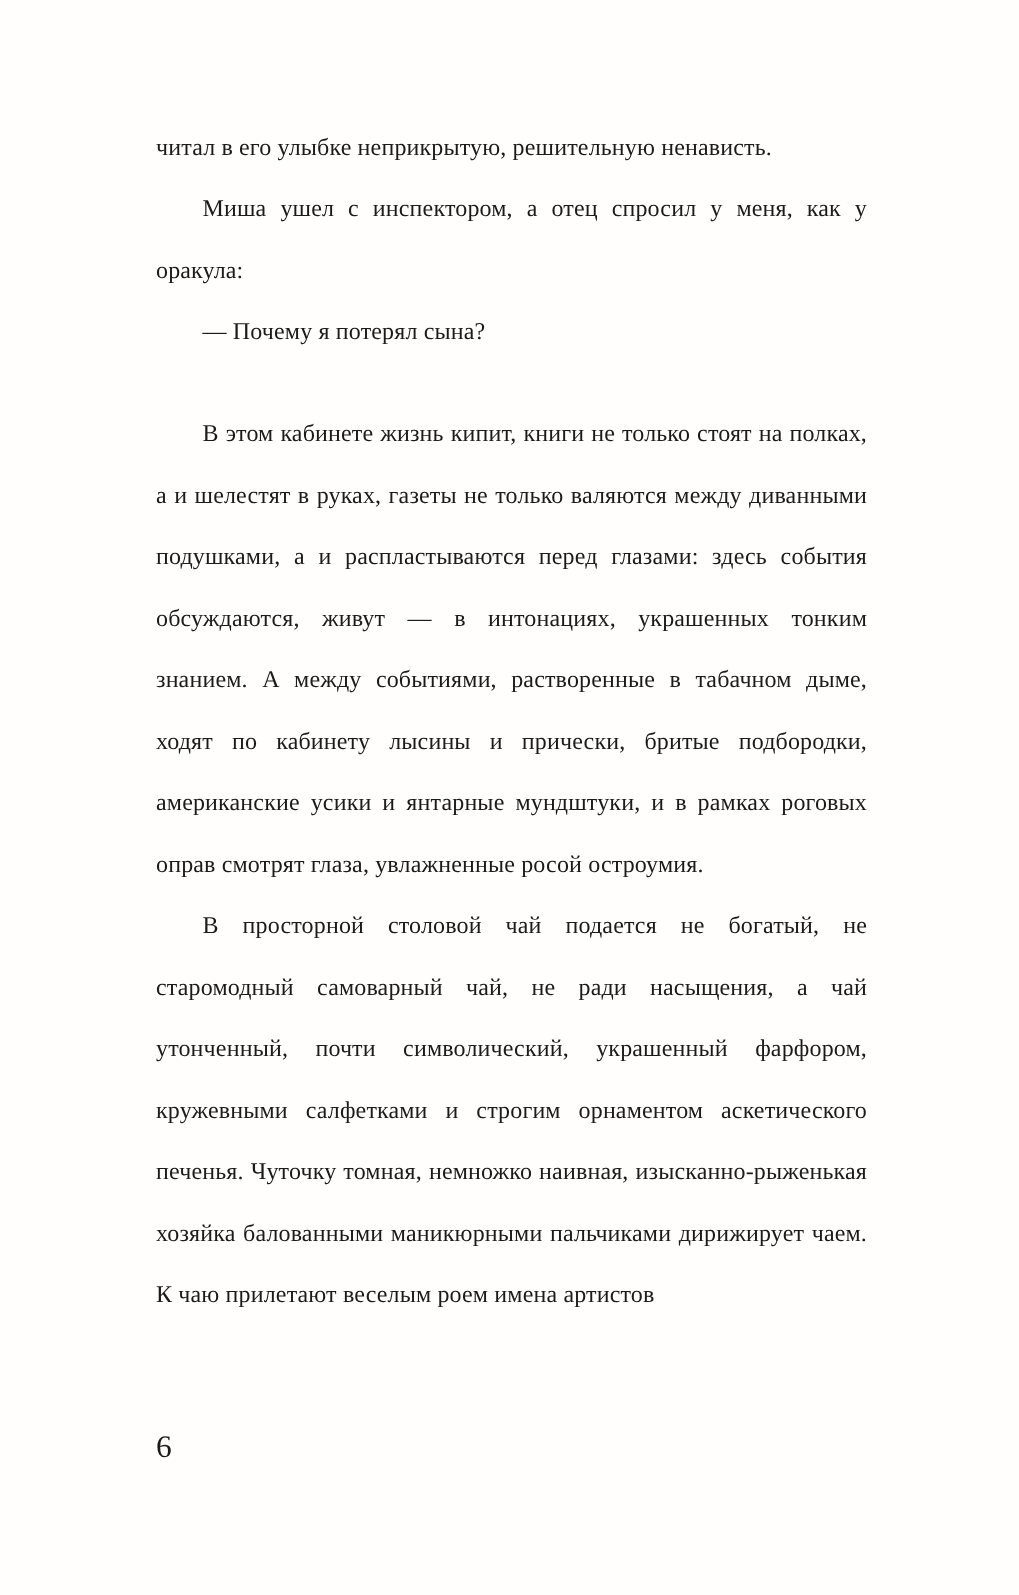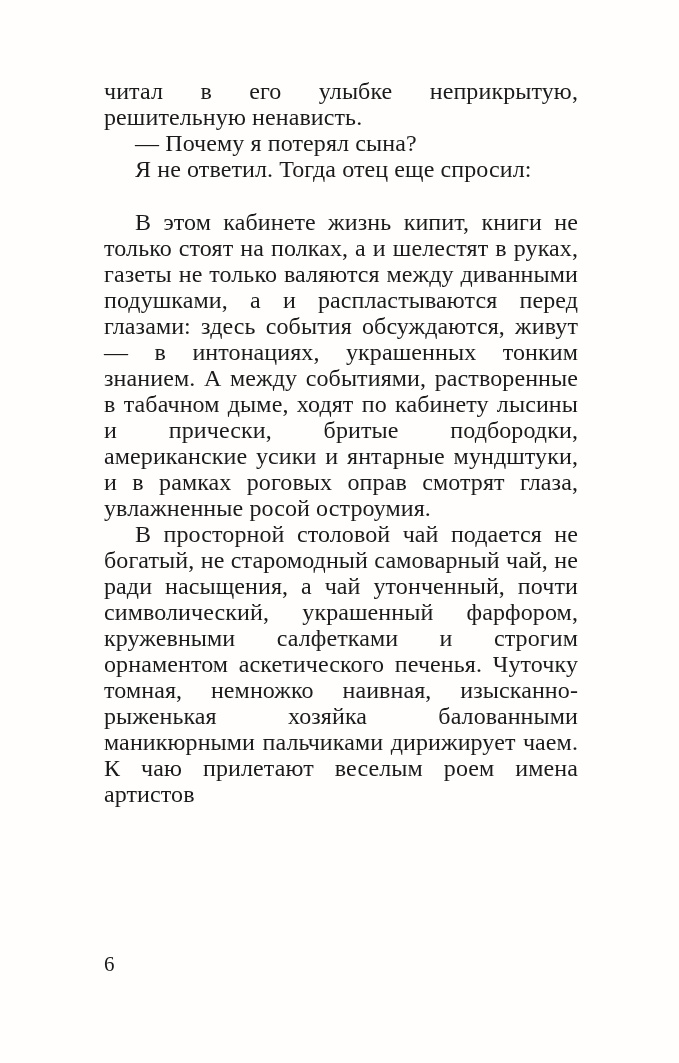--- a/index.html
+++ b/index.html
@@ -24,22 +24,22 @@
     background: #fffefd;
   }
   .text-column {
     position: absolute;
     left: 104px;
     top: 78px;
     width: 474px;
   }
   p.para {
     margin: 0;
-    font-size: 24px;
-    line-height: 26px;
+    font-size: 16px;
+    line-height: 41px;
     text-align: justify;
     text-justify: inter-word;
     letter-spacing: 0.1px;
     hyphens: manual;
   }
   p.indent {
     text-indent: 31px;
   }
   p.noindent {
     text-indent: 0;
@@ -57,22 +57,22 @@
   }
 </style>
 </head>
 <body>
 
 <div class="page">
 
   <div class="text-column">
 
     <p class="para noindent">читал в его улыбке неприкрытую, решительную ненависть.</p>
+    <p class="para indent">Миша ушел с инспектором, а отец спросил у меня, как у оракула:</p>
     <p class="para indent">— Почему я потерял сына?</p>
-    <p class="para indent">Я не ответил. Тогда отец еще спросил:</p>
 
     <div class="gap"></div>
 
     <p class="para indent">В этом кабинете жизнь кипит, книги не только стоят на полках, а и шелестят в руках, газеты не только валяются между диванными подушками, а и распластываются перед глазами: здесь события обсуждаются, живут — в интонациях, украшенных тонким знанием. А между событиями, растворенные в табачном дыме, ходят по кабинету лысины и прически, бритые подбородки, американские усики и янтарные мундштуки, и в рамках роговых оправ смотрят глаза, увлажненные росой остроумия.</p>
     <p class="para indent">В просторной столовой чай подается не богатый, не старомодный самоварный чай, не ради насыщения, а чай утонченный, почти символический, украшенный фарфором, кружевными салфетками и строгим орнаментом аскетического печенья. Чуточку томная, немножко наивная, изысканно-рыженькая хозяйка балованными маникюрными пальчиками дирижирует чаем. К чаю прилетают веселым роем имена артистов</p>
 
   </div>
 
   <div class="folio">6</div>
 

